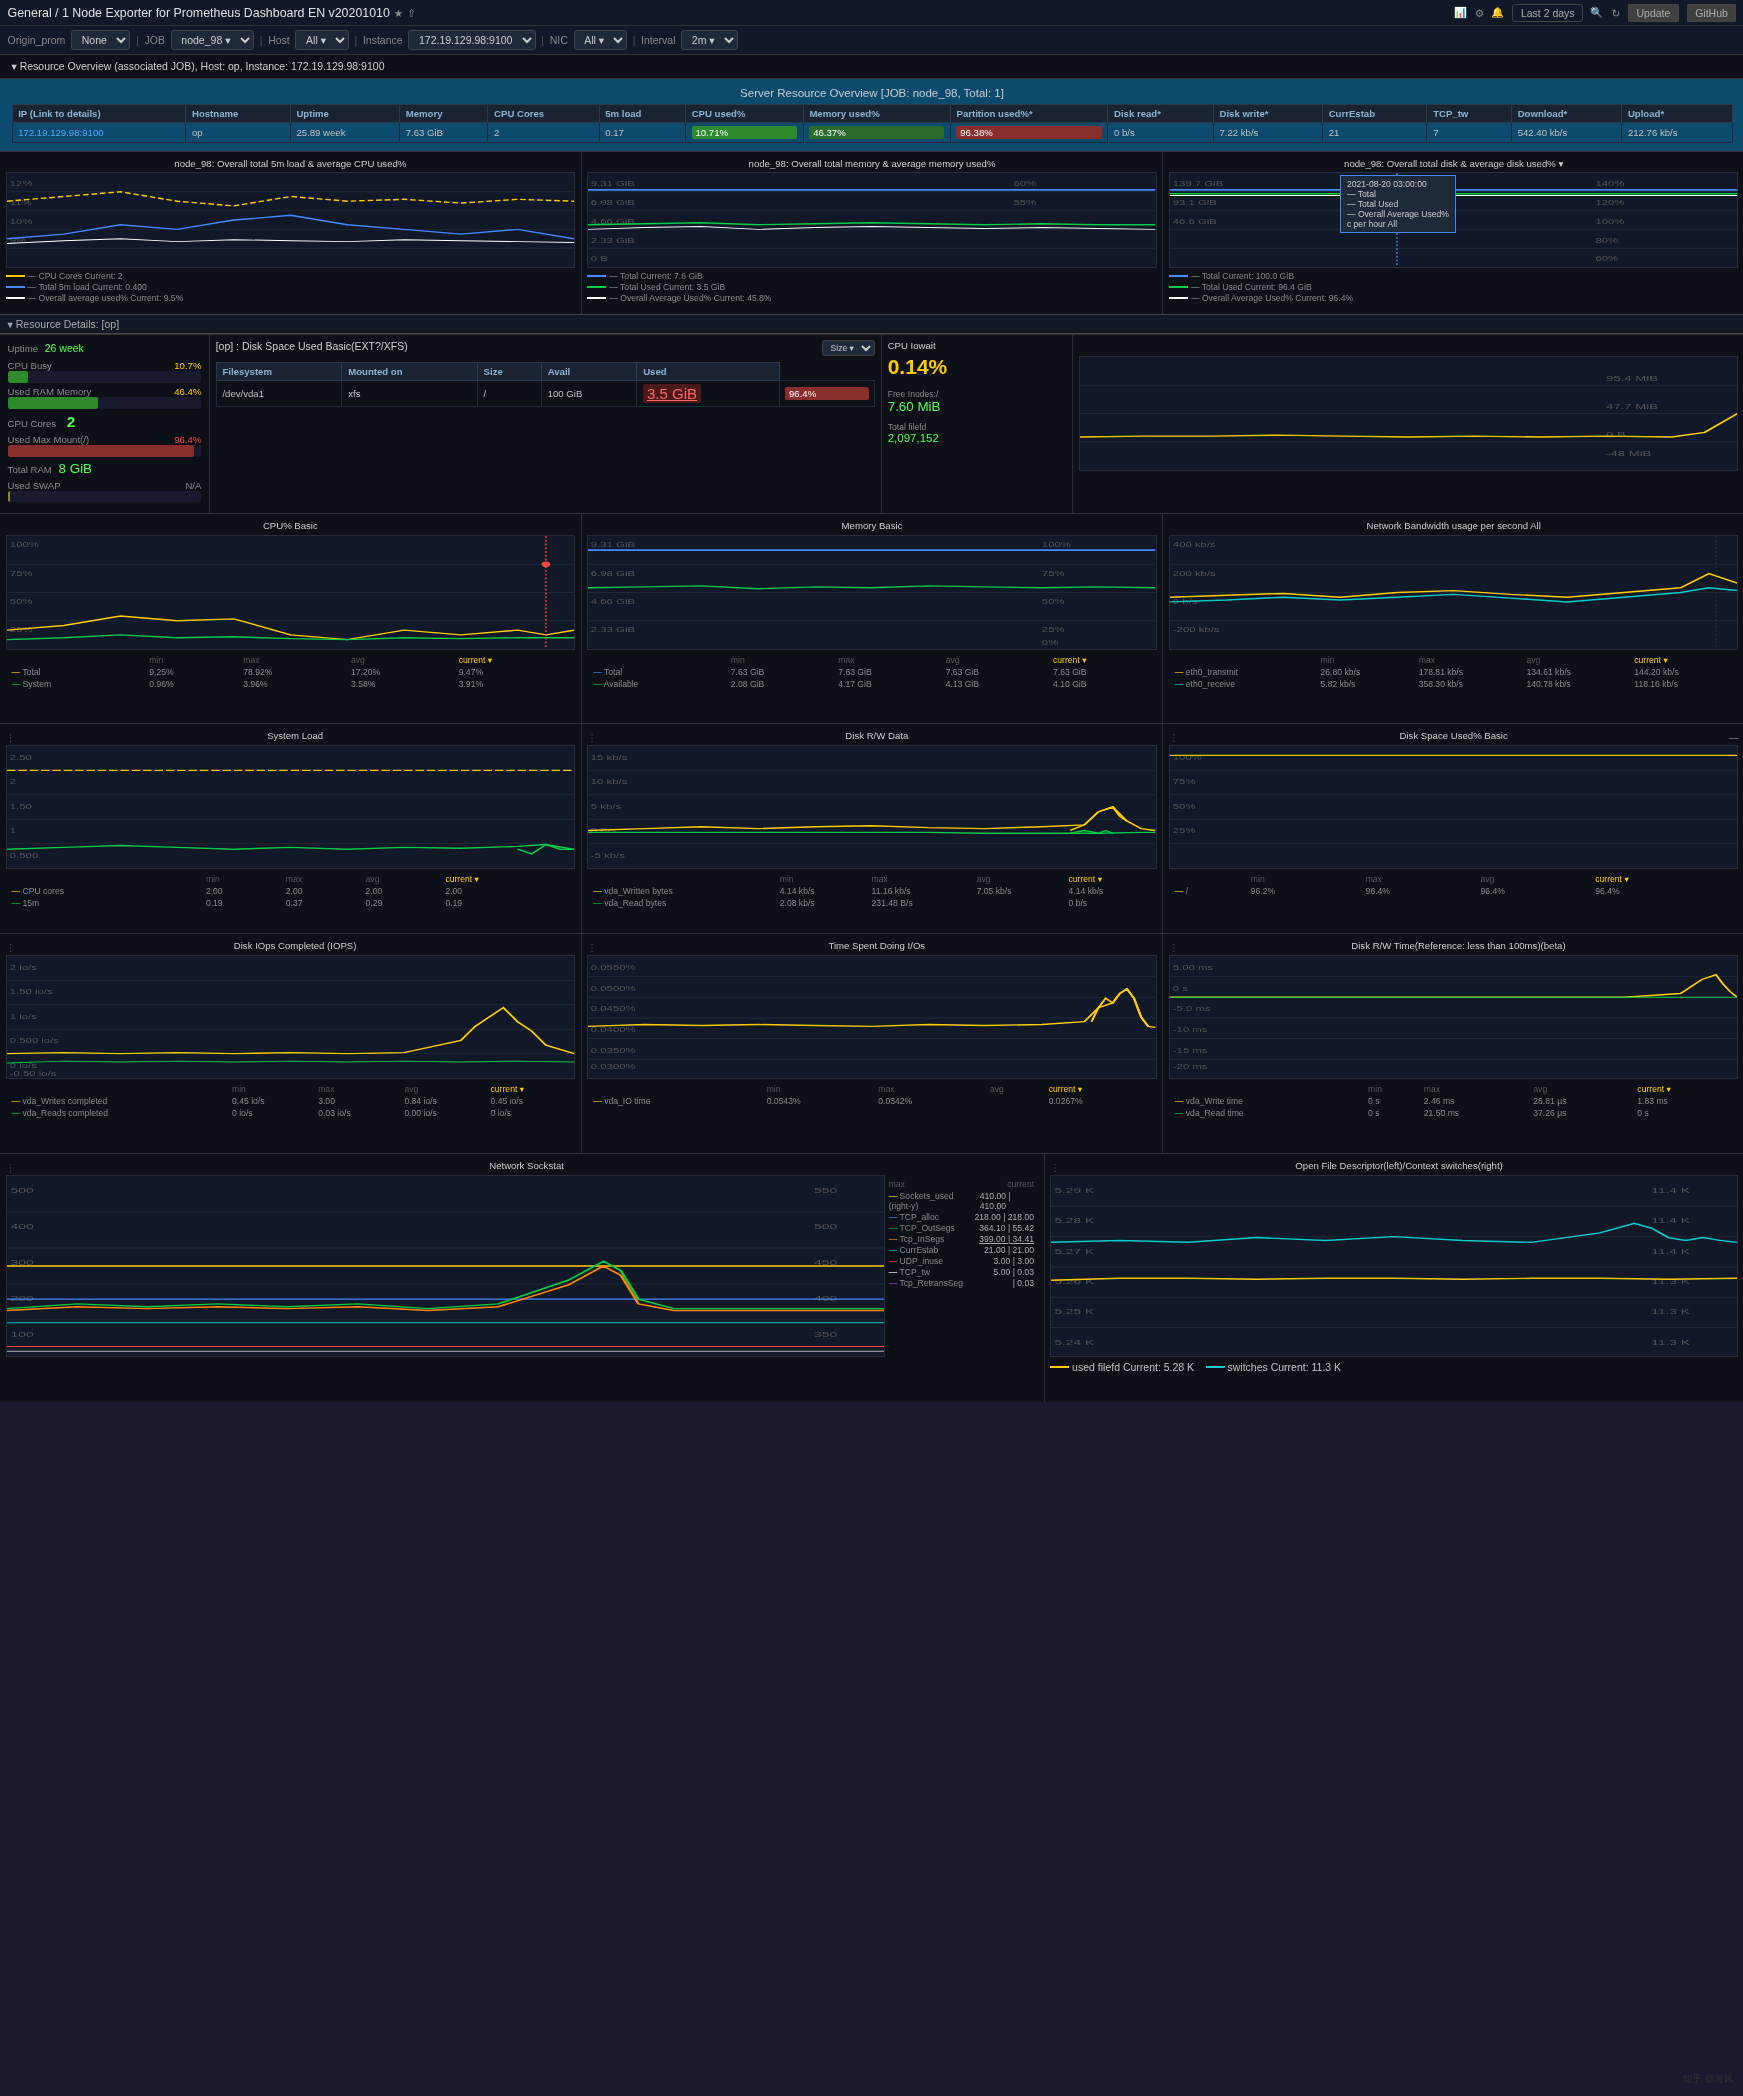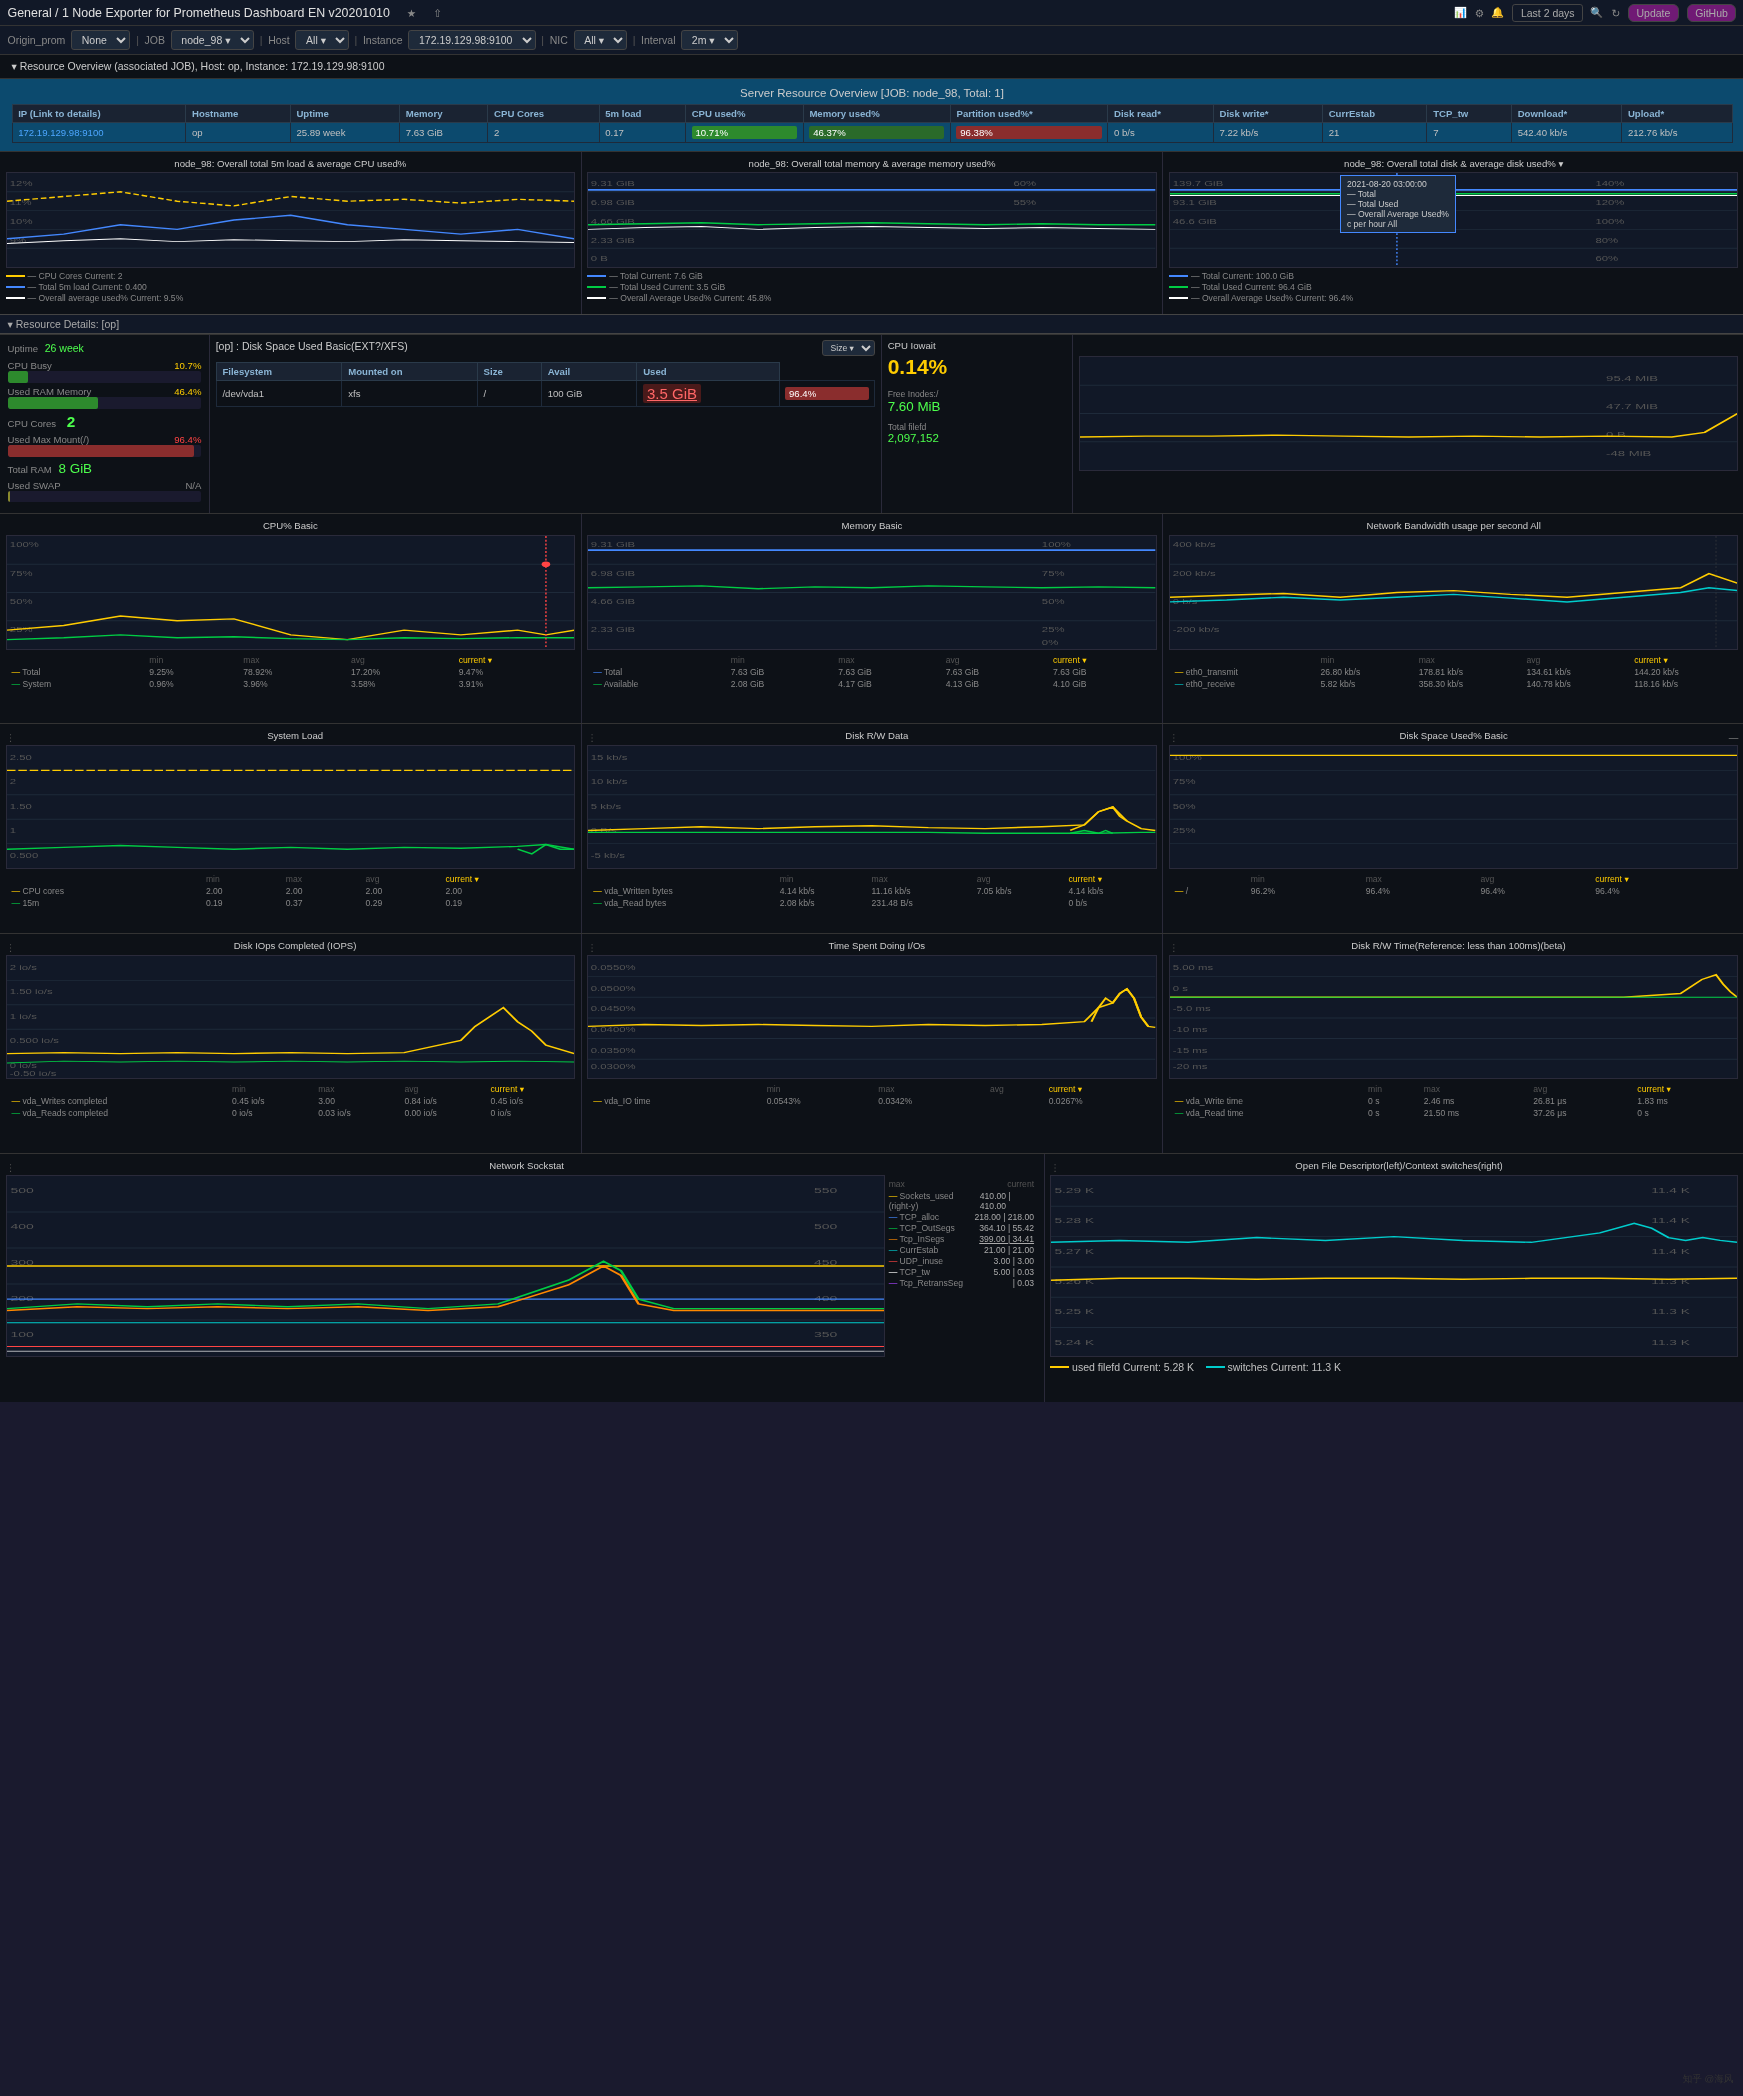--- a/index.html
+++ b/index.html
@@ -1,23 +1,23 @@
 <!DOCTYPE html>
 <html><head>
   <meta charset="utf-8">
   <style>
     * { box-sizing: border-box; margin: 0; padding: 0; }
     body { background: #1a1a2e; color: #c0c0c0; font-family: Arial, sans-serif; font-size: 10.5px; overflow-x: hidden; }
     
     
     .top-bar { background: #111827; border-bottom: 1px solid #333; padding: 3.8px 7.6px; display: flex; align-items: center; justify-content: space-between; }
-    .top-bar-left { display: flex; align-items: center; gap: 17px; }
+    .top-bar-left { display: flex; align-items: center; gap: 4px; }
     .top-bar-right { display: flex; align-items: center; gap: 7.6px; }
     .top-bar-time { color: #aaa; font-size: 10.5px; border: 1px solid #444; padding: 1.9px 7.6px; border-radius: 2.9px; }
-    .top-bar-btn { color: #aaa; background: #701a75; border: 1px solid #444; padding: 1.9px 7.6px; border-radius: 6px; cursor: pointer; font-size: 10.5px; }
+    .top-bar-btn { color: #aaa; background: #404040; border: 1px solid #444; padding: 1.9px 7.6px; border-radius: 1px; cursor: pointer; font-size: 10.5px; }
 
     
     .filter-bar { background: #111827; border-bottom: 1px solid #333; padding: 3.8px 7.6px; display: flex; align-items: center; gap: 5.7px; flex-wrap: wrap; }
     .filter-label { color: #888; font-size: 10.5px; }
     .filter-select { background: #1e2a3a; color: #ccc; border: 1px solid #444; padding: 1.9px 5.7px; border-radius: 2.9px; font-size: 10.5px; cursor: pointer; }
     .filter-sep { color: #555; }
 
     
     .info-bar { background: #0d1117; padding: 5.7px 11.5px; color: #ccc; font-size: 10.5px; border-bottom: 1px solid #333; }
 

